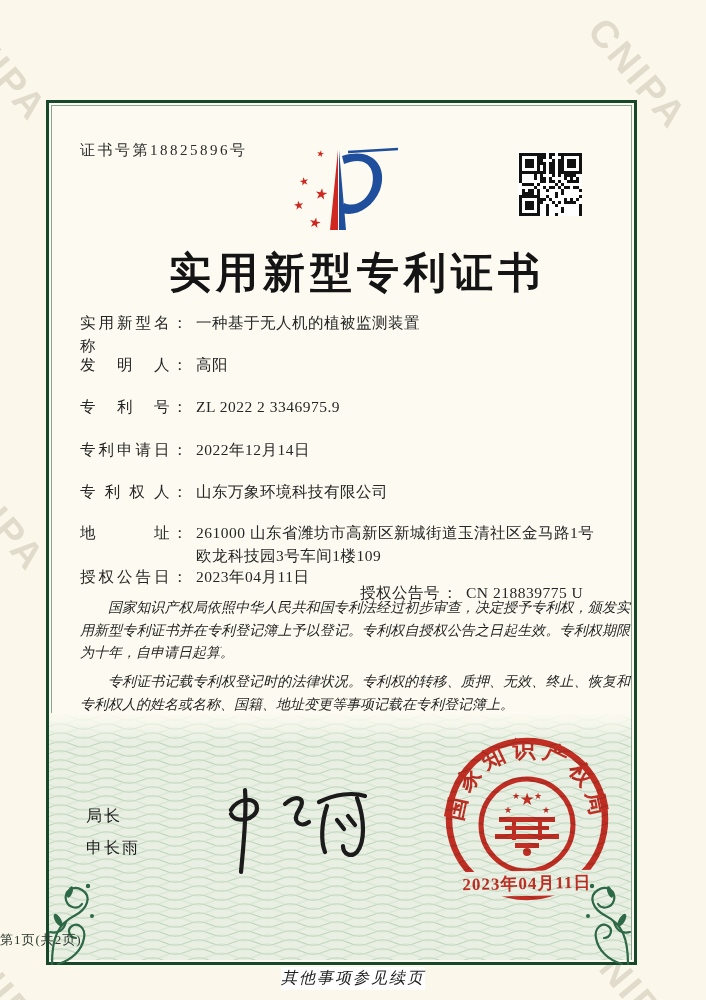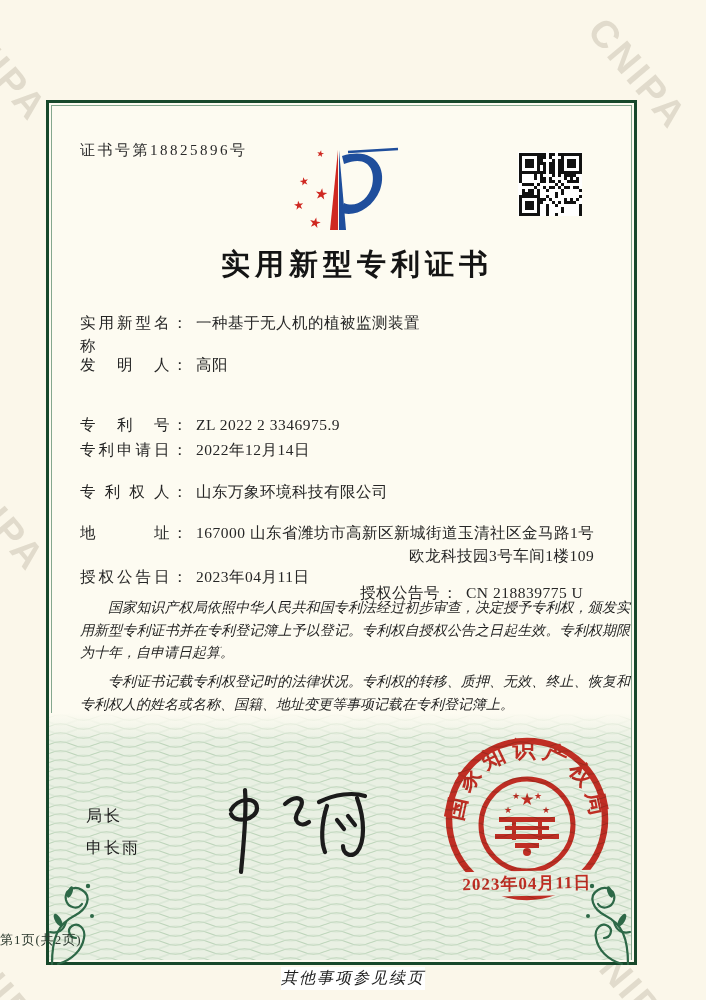--- a/index.html
+++ b/index.html
@@ -10,27 +10,27 @@
       color:rgba(172,164,144,0.33);letter-spacing:3px;transform:rotate(50deg);transform-origin:left top;
       font-size:38px;pointer-events:none;}
   .wm.faint{color:rgba(172,164,144,0.22);font-size:30px;}
   
   .frame{position:absolute;left:46px;top:100px;width:585px;height:859px;border:3px solid #17482b;background:#fdfbf1;}
   .frame-inner{position:absolute;inset:2px;border:1px solid #84a78e;}
   
   .cert-number{position:absolute;left:80px;top:141px;font-size:15px;letter-spacing:2.5px;color:#2a2a2a;}
   .logo{position:absolute;left:292px;top:140px;}
   .qr{position:absolute;left:518px;top:152px;background:#fff;}
-  .title{position:absolute;left:0;right:0;top:245px;text-align:center;font-size:29px;font-weight:bold;
+  .title{position:absolute;left:0;right:0;top:245px;text-align:center;font-size:42px;font-weight:bold;
          letter-spacing:5px;color:#141414;padding-left:8px;}
   
   .row{position:absolute;left:80px;font-size:15.5px;color:#262626;letter-spacing:.5px;line-height:1.5;}
   .flabel{display:inline-block;width:90px;text-align:justify;text-align-last:justify;vertical-align:top;}
   .colon{display:inline-block;margin:0 8px 0 2px;vertical-align:top;}
-  .fvalue{display:inline-block;max-width:430px;vertical-align:top;white-space:pre-line;text-align:right;}
+  .fvalue{display:inline-block;max-width:430px;vertical-align:top;white-space:pre-line;}
   .pair2{position:absolute;left:280px;top:16px;white-space:nowrap;}
   
   .paras{position:absolute;left:80px;top:597px;width:550px;font-size:14px;font-style:italic;
          line-height:1.62;color:#1f1f1f;text-align:justify;}
   .paras p{margin:0 0 6px 0;text-indent:2em;}
   
   .waveband{position:absolute;left:49px;top:713px;}
   .flourish{position:absolute;}
   
   .signer-title{position:absolute;left:86px;top:806px;font-size:16px;letter-spacing:2px;
@@ -345,31 +345,31 @@
     </svg>
 
   <div class="title">实用新型专利证书</div>
 
   <div class="row" style="top:311px;">
     <span class="flabel">实用新型名称</span><span class="colon">：</span><span class="fvalue">一种基于无人机的植被监测装置</span>
   </div>
   <div class="row" style="top:353px;">
     <span class="flabel">发明人</span><span class="colon">：</span><span class="fvalue">高阳</span>
   </div>
-  <div class="row" style="top:413px;">
+  <div class="row" style="top:395px;">
     <span class="flabel">专利号</span><span class="colon">：</span><span class="fvalue">ZL 2022 2 3346975.9</span>
   </div>
   <div class="row" style="top:438px;">
     <span class="flabel">专利申请日</span><span class="colon">：</span><span class="fvalue">2022年12月14日</span>
   </div>
   <div class="row" style="top:480px;">
     <span class="flabel">专利权人</span><span class="colon">：</span><span class="fvalue">山东万象环境科技有限公司</span>
   </div>
   <div class="row" style="top:521px;">
-    <span class="flabel">地址</span><span class="colon">：</span><span class="fvalue">167000 山东省潍坊市高新区新城街道玉清社区金马路1号
+    <span class="flabel">地址</span><span class="colon">：</span><span class="fvalue">261000 山东省潍坊市高新区新城街道玉清社区金马路1号
 欧龙科技园3号车间1楼109</span>
   </div>
   <div class="row" style="top:565px;width:550px;">
     <span class="flabel">授权公告日</span><span class="colon">：</span><span class="fvalue">2023年04月11日</span>
     <span class="pair2">
       <span>授权公告号</span><span class="colon">：</span><span>CN 218839775 U</span>
     </span>
   </div>
 
   <div class="paras">

